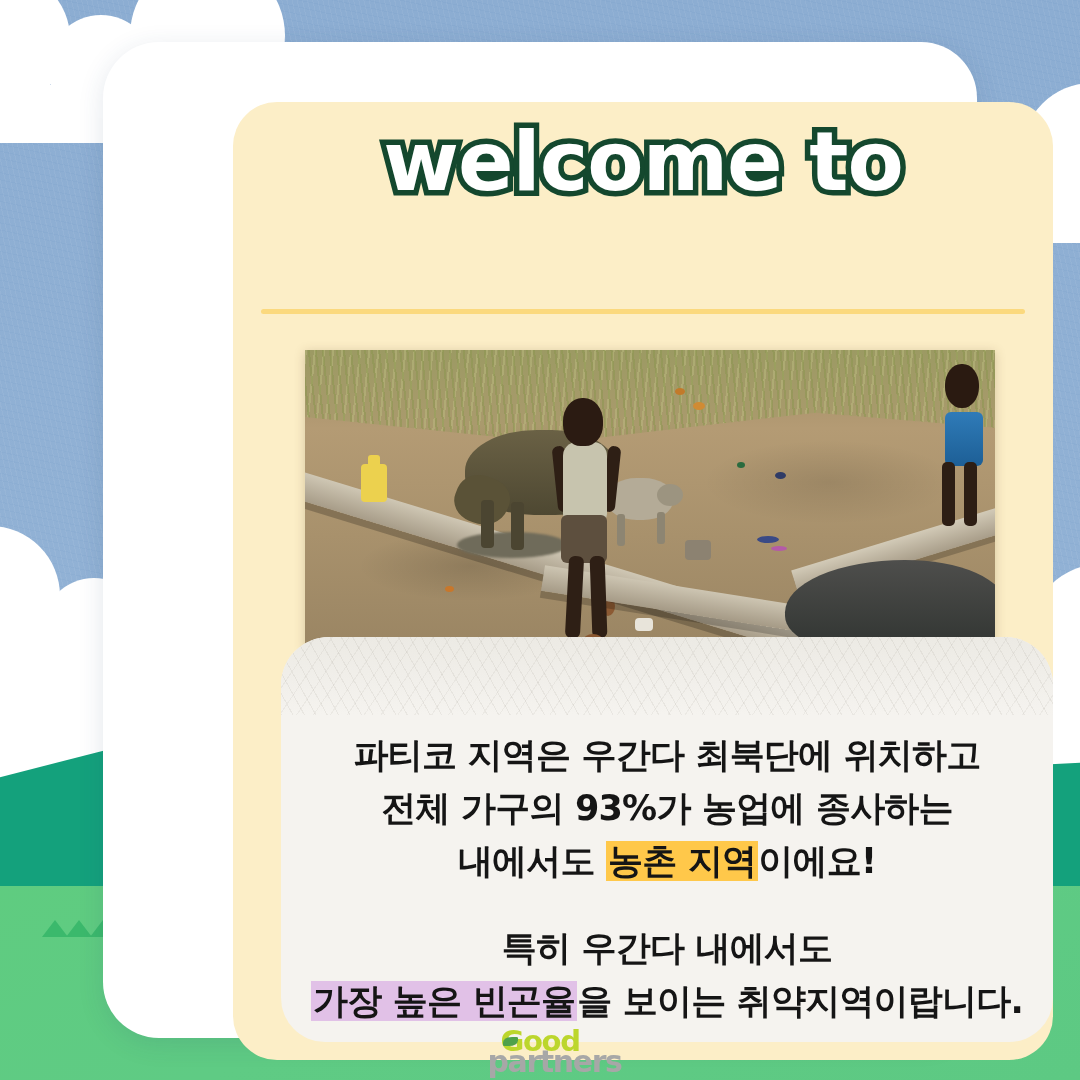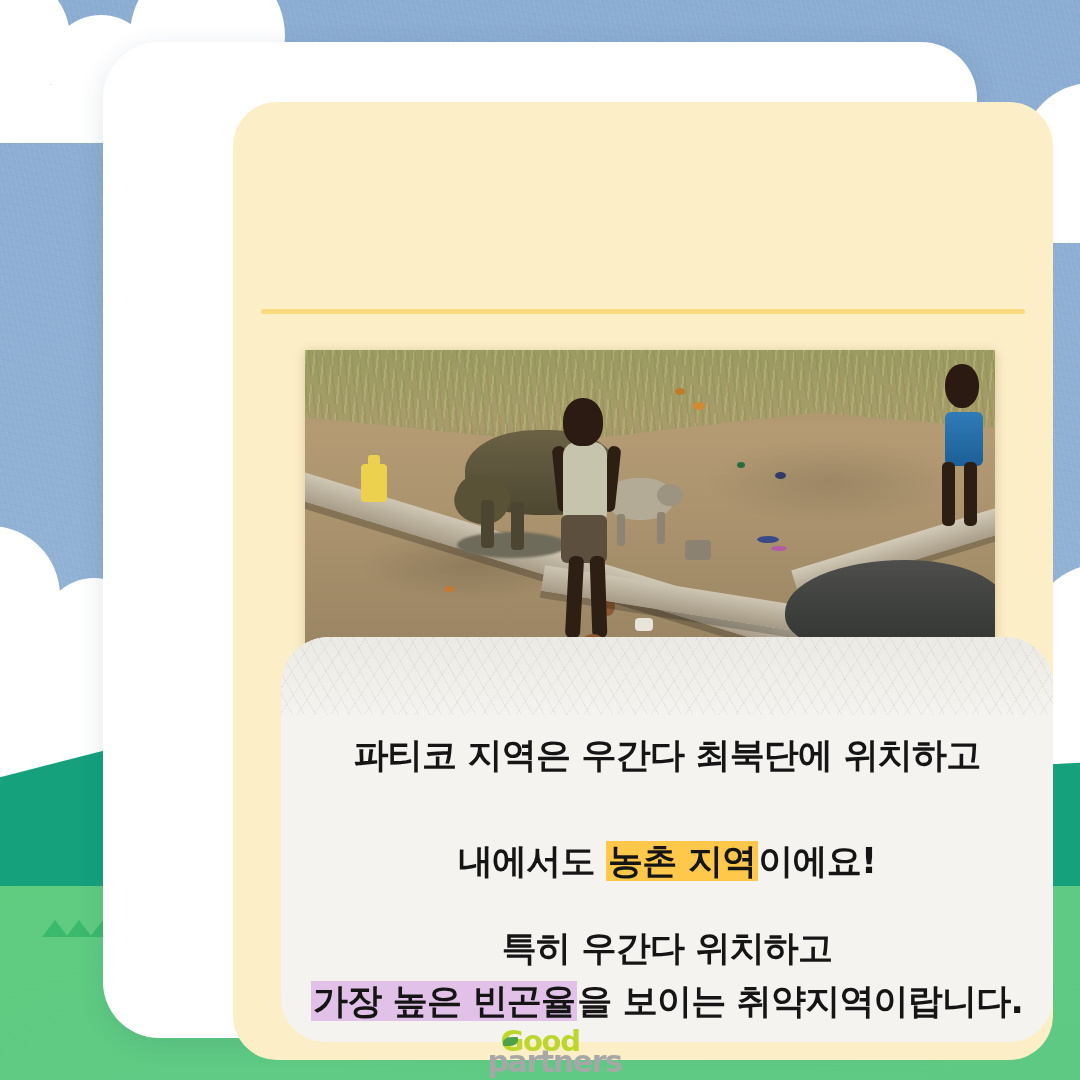--- a/index.html
+++ b/index.html
@@ -315,20 +315,21 @@
     <div class="tuft" style="left:952px; top:152px;"></div>
     <div class="tuft" style="left:976px; top:152px;"></div>
     <div class="tuft" style="left:1000px;top:152px;"></div>
   </div>
 </div>
 
 <div id="card-outer">
   <div id="card-inner">
 
     <div id="title-block">
+      <div id="title-en">welcome to</div>
     </div>
 
     <div id="divider"></div>
 
     <div id="photo">
       <div class="ground"></div>
       <div class="grassband"></div>
 
       <div class="speck" style="left:370px;top:38px;width:10px;height:7px;background:#c27a2a;"></div>
       <div class="speck" style="left:388px;top:52px;width:12px;height:8px;background:#d08b33;"></div>
@@ -372,24 +373,24 @@
       <div class="kid2-head"></div>
       <div class="kid2-body"></div>
       <div class="kid2-leg" style="right:40px;top:112px;"></div>
       <div class="kid2-leg" style="right:18px;top:112px;"></div>
     </div>
 
     <div id="desc-panel">
       <div class="paper"></div>
       <div id="desc-text">
         <span>파티코 지역은 우간다 최북단에 위치하고</span><br>
-        <br>
+        <span>전체 가구의 93%가 농업에 종사하는</span><br>
         <span>내에서도 </span><span class="hl-yellow">농촌 지역</span><span>이에요!</span>
         <span class="gap"></span>
-        <span>특히 우간다 위치하고</span><br>
+        <span>특히 우간다 내에서도</span><br>
         <span class="hl-purple">가장 높은 빈곤율</span><span>을 보이는 취약지역이랍니다.</span>
       </div>
     </div>
 
   </div>
 </div>
 
 <div id="logo">
   <div id="logo-good">
     <span id="logo-leaf"></span>

